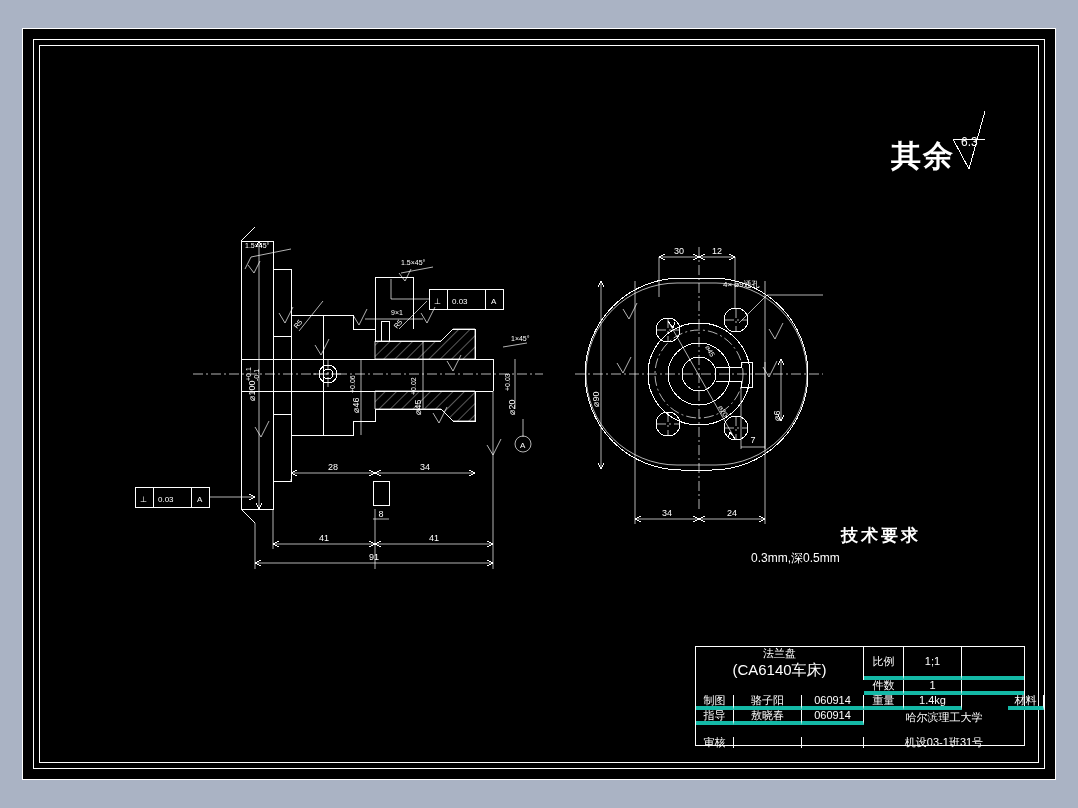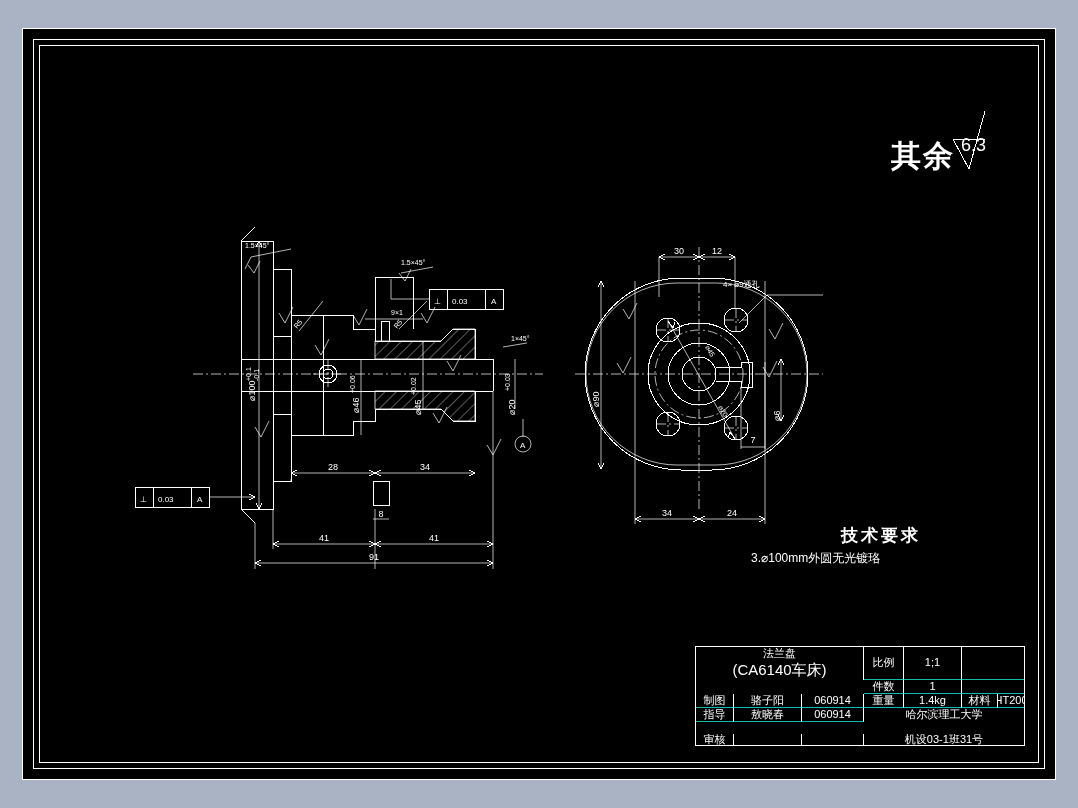--- a/index.html
+++ b/index.html
@@ -13,21 +13,21 @@
   .thin{stroke:#fff;stroke-width:0.7;fill:none;}
   .ctr{stroke:#fff;stroke-width:0.7;fill:none;stroke-dasharray:10 3 2 3;}
   .txt{fill:#fff;font-family:"Liberation Sans",sans-serif;font-size:9px;}
   .txt8{fill:#fff;font-family:"Liberation Sans",sans-serif;font-size:8px;}
   .txt7{fill:#fff;font-family:"Liberation Sans",sans-serif;font-size:7px;}
   .dimtxt{fill:#fff;font-family:"Liberation Sans",sans-serif;font-size:9px;text-anchor:middle;}
   
   #titleblock{position:absolute;left:672px;top:617px;width:330px;height:100px;border:1px solid #fff;box-sizing:border-box;
               display:flex;flex-direction:column;color:#fff;}
   #titleblock .row{display:flex;flex:1;}
-  #titleblock .cell{border-right:1px solid #fff;border-bottom:1px solid #14b8a6;box-sizing:border-box;
+  #titleblock .cell{border-right:1px solid #fff;border-bottom:4px solid #14b8a6;box-sizing:border-box;
         display:flex;align-items:center;justify-content:center;font-size:11px;line-height:1;overflow:hidden;white-space:nowrap;}
   #titleblock .row:last-child .cell{border-bottom:none;margin-top:12px;}
   #titleblock .cell:last-child{border-right:none;}
   .tb-name{font-size:12px;}
   #tech{position:absolute;left:728px;top:495px;width:260px;color:#fff;}
   #tech .tt{font-size:17px;letter-spacing:3px;text-align:center;font-weight:bold;}
   #tech .tl{font-size:12px;line-height:1.25;margin-top:4px;}
   #qiyu{position:absolute;left:868px;top:112px;color:#fff;}
   #qiyu .ch{font-size:30px;letter-spacing:2px;line-height:1;font-weight:bold;}
 </style>
@@ -349,26 +349,26 @@
       </g>
 
       <g>
         <path class="ln" d="M930 110 L946 140 L962 82" stroke-width="1.6"></path>
         <line class="ln" x1="930" y1="110" x2="962" y2="110" stroke-width="1.6"></line>
       </g>
     </svg>
 
     <div id="qiyu">
       <span class="ch">其余</span>
-      <span style="position:absolute;left:70px;top:-6px;font-size:18px;">6.3</span>
+      <span style="position:absolute;left:70px;top:-6px;font-size:12px;">6.3</span>
     </div>
 
     <div id="tech">
       <div class="tt">技术要求</div>
-      <div class="tl">3.⌀100mm外圆无光镀珞</div>
+      <div class="tl">0.3mm,深0.5mm</div>
     </div>
 
     <div id="titleblock">
       <div class="row">
         <div class="cell tb-name" style="width:168px;flex:none;border-bottom:none;">
           <div style="text-align:center;line-height:1.25;">
             <div>法兰盘</div>
             <div style="font-size:15px;">(CA6140车床)</div>
           </div>
         </div>
@@ -381,21 +381,21 @@
         <div class="cell" style="width:40px;flex:none;">件数</div>
         <div class="cell" style="width:58px;flex:none;">1</div>
         <div class="cell" style="flex:1;"></div>
       </div>
       <div class="row">
         <div class="cell" style="width:38px;flex:none;">制图</div>
         <div class="cell" style="width:68px;flex:none;">骆子阳</div>
         <div class="cell" style="width:62px;flex:none;">060914</div>
         <div class="cell" style="width:40px;flex:none;">重量</div>
         <div class="cell" style="width:58px;flex:none;">1.4kg</div>
-        <div class="cell" style="width:36px;flex:none;">材料</div>
+        <div class="cell" style="width:36px;flex:none;margin-left:46px;">材料</div>
         <div class="cell" style="flex:1;">HT200</div>
       </div>
       <div class="row">
         <div class="cell" style="width:38px;flex:none;">指导</div>
         <div class="cell" style="width:68px;flex:none;">敖晓春</div>
         <div class="cell" style="width:62px;flex:none;">060914</div>
         <div class="cell" style="flex:1;border-bottom:none;">哈尔滨理工大学</div>
       </div>
       <div class="row">
         <div class="cell" style="width:38px;flex:none;">审核</div>

